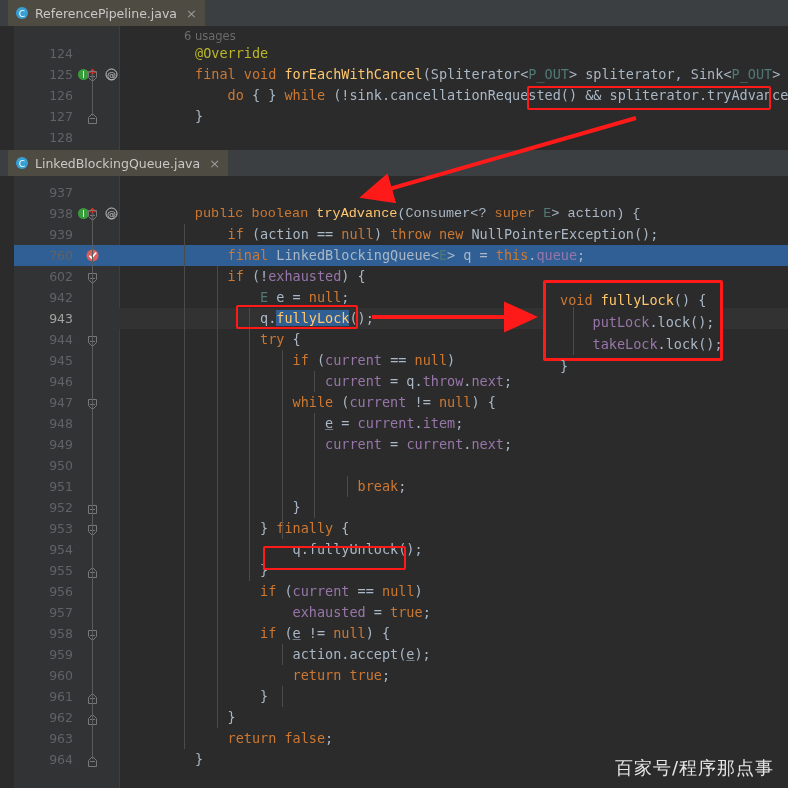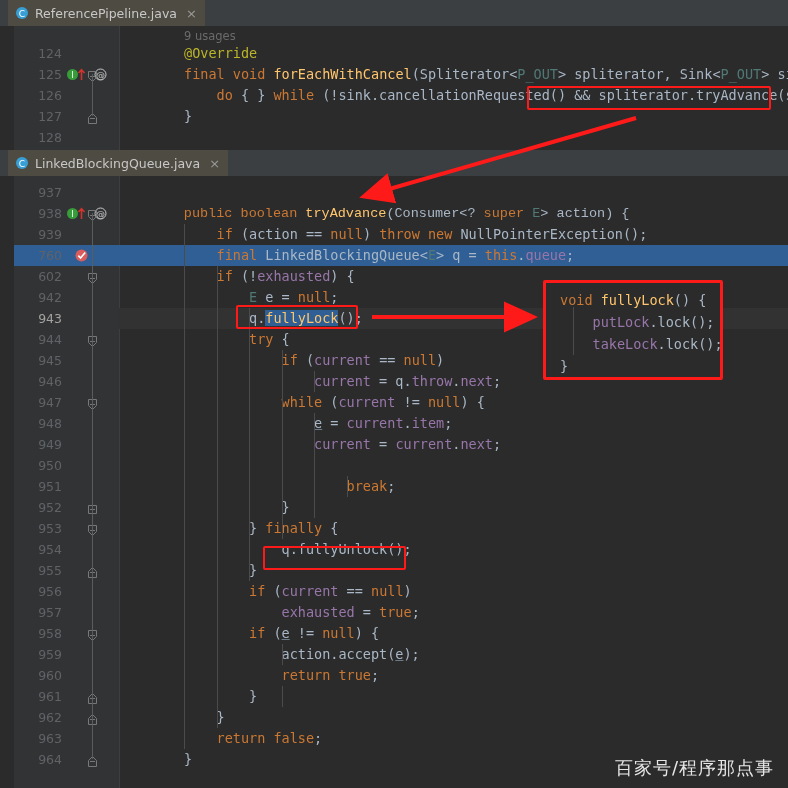--- a/index.html
+++ b/index.html
@@ -31,21 +31,21 @@
   .tab-close {
     color:#9a9a9a; font-size:13px; line-height:1; margin-left:3px;
     font-family:"DejaVu Sans", sans-serif;
   }
 
   
   .pane { position:absolute; left:0; width:788px; background:#2b2b2b; overflow:hidden; }
   .gutter { position:absolute; left:14px; top:0; width:105px; height:100%; background:#313335; }
   .gutter-edge { position:absolute; left:119px; top:0; width:1px; height:100%; background:#3c3f41; }
 
-  .row { position:absolute; left:0; width:696px; height:21px; }
+  .row { position:absolute; left:11px; width:696px; height:21px; }
   .lnum {
     position:absolute; left:14px; width:48px; height:21px;
     text-align:right; line-height:21px;
     color:#606366; font-size:12.5px;
     font-family:"DejaVu Sans", sans-serif;
   }
   .lnum.cur { color:#a4a3a0; }
   .code {
     position:absolute; left:119px; height:21px; line-height:21px;
     font-size:13.5px; white-space:pre; color:#a9b7c6;
@@ -129,21 +129,21 @@
       </span>
       <span>ReferencePipeline.java</span>
       <span class="tab-close">×</span>
     </div>
   </div>
 
   <div class="pane" id="pane-top" style="top:26px;height:124px;">
     <div class="gutter"></div>
     <div class="gutter-edge"></div>
     <div id="top-rows">
-        <div class="inlay" style="left: 184px; top: 0px;">9 usages</div>
+        <div class="inlay" style="left: 184px; top: 0px;">6 usages</div>
         <div class="row" style="top: 17px;">
           <div class="lnum">124</div>
           <div class="code" style="left: 119px;"><span class="id">        </span><span class="ann">@Override</span></div>
         </div>
         <div class="row" style="top: 38px;">
           <div class="lnum">125</div>
           <span style="position: absolute; height: 21px; left: 66px;"><svg width="13" height="13" viewBox="0 0 13 13" style="margin-top: 4px;">
               <circle cx="6.5" cy="6.5" r="5.5" fill="#389c3a"></circle>
               <text x="6.5" y="9.5" font-size="8" text-anchor="middle" fill="#fff" font-family="DejaVu Sans, sans-serif">I</text>
             </svg></span>
@@ -376,21 +376,21 @@
         <div class="iguide" style="left: 249px; top: 132px; height: 273px;"></div>
         <div class="iguide" style="left: 281.5px; top: 174px; height: 189px;"></div>
         <div class="iguide" style="left: 314px; top: 195px; height: 21px;"></div>
         <div class="iguide" style="left: 314px; top: 237px; height: 105px;"></div>
         <div class="iguide" style="left: 346.5px; top: 300px; height: 21px;"></div>
         <div class="iguide" style="left: 281.5px; top: 468px; height: 21px;"></div>
         <div class="iguide" style="left: 281.5px; top: 510px; height: 21px;"></div>
       </div>
   </div>
 
-  <div class="callout" style="left:543px; top:280px; width:180px; height:100px;">
+  <div class="callout" style="left:543px; top:280px; width:180px; height:81px;">
     <div class="cguide" style="left:27px; top:24px; height:48px;"></div>
     <div id="callout-lines">
         <div class="cl" style="top: 6px;"><span class="kw">void</span><span class="id"> </span><span class="mth">fullyLock</span><span class="id">() {</span></div>
         <div class="cl" style="top: 28px;"><span class="id">    </span><span class="fld">putLock</span><span class="id">.lock();</span></div>
         <div class="cl" style="top: 50px;"><span class="id">    </span><span class="fld">takeLock</span><span class="id">.lock();</span></div>
         <div class="cl" style="top: 72px;"><span class="id">}</span></div>
       </div>
   </div>
 
   <div class="redbox" style="left:527px; top:86px;  width:244px; height:24px;"></div>

